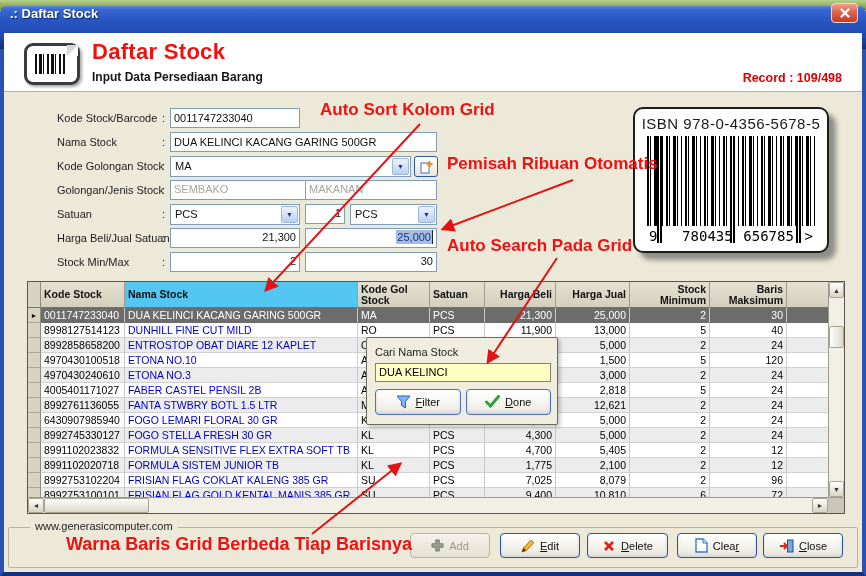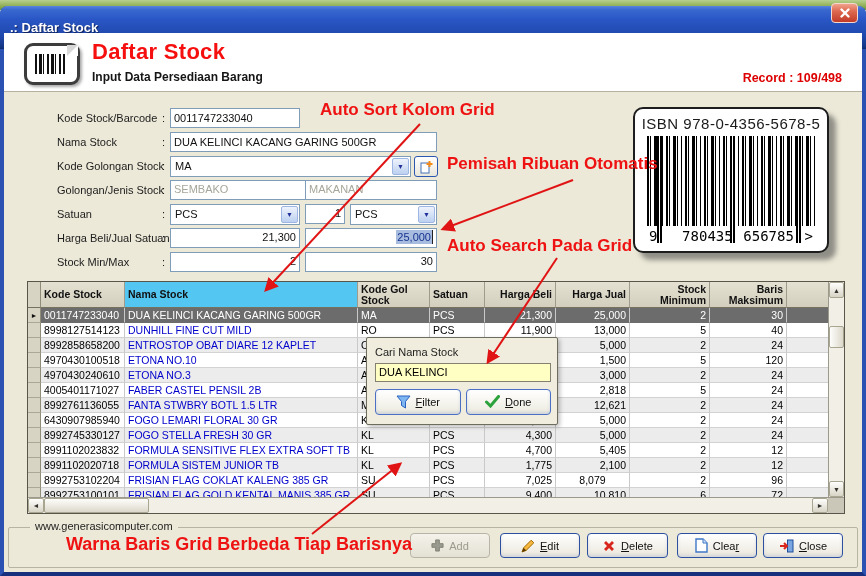--- a/index.html
+++ b/index.html
@@ -6,21 +6,21 @@
   *{box-sizing:border-box;}
   #screen{position:relative;width:866px;height:576px;overflow:hidden;
     font-family:"Liberation Sans",sans-serif;
     background:linear-gradient(180deg,#b9d08f 0,#8fae55 6px,#6f9340 10px,#ece9d8 10px);}
   
   .window{position:absolute;left:0;right:0;top:6px;bottom:0;background:#ece9d8;
     border-left:4px solid #2b51b2;border-right:4px solid #2b51b2;border-bottom:4px solid #16307e;
     border-radius:8px 8px 0 0;}
   .titlebar{position:absolute;left:0;right:0;top:6px;height:43px;border-radius:8px 8px 0 0;
     background:linear-gradient(180deg,#5a85e0 0%,#3a69d0 8%,#2a57c6 30%,#1f48ac 70%,#143787 94%,#102c6e 100%);
-    display:flex;align-items:center;padding:0 10px;}
+    display:flex;align-items:flex-start;padding:0 10px;}
   .titletext{color:#fff;font-size:13px;font-weight:bold;text-shadow:1px 1px 1px rgba(0,0,20,.6);}
   .xbtn{position:absolute;right:8px;top:3px;width:27px;height:20px;border:1px solid #f3d9cf;border-radius:4px;
     background:linear-gradient(180deg,#f0a28c 0%,#dd6a50 40%,#c23b28 100%);
     display:flex;align-items:center;justify-content:center;cursor:pointer;}
   
   .headerpanel{position:absolute;left:4px;top:33px;width:858px;height:59px;background:#fff;
     border-bottom:1px solid #b5b19e;text-align:center;}
   .bcicon{position:absolute;left:20px;top:10px;width:56px;height:42px;background:#fff;
     border:3px solid #3c3c3c;border-radius:9px;box-shadow:2px 2px 3px #aaa;}
   .bcicon .bars{position:absolute;left:8px;right:12px;top:8px;bottom:8px;
@@ -351,21 +351,21 @@
               <div class="gc c7 " style="text-align: right;">12</div>
               <div class="gc fill"></div>
             </div>
             <div class="grow">
               <div class="mk"></div>
               <div class="gc c0">8992753102204</div>
               <div class="gc c1">FRISIAN FLAG COKLAT KALENG 385 GR</div>
               <div class="gc c2">SU</div>
               <div class="gc c3">PCS</div>
               <div class="gc c4 " style="text-align: right;">7,025</div>
-              <div class="gc c5 " style="text-align: center;">8,079</div>
+              <div class="gc c5 " style="text-align: right;">8,079</div>
               <div class="gc c6 " style="text-align: right;">2</div>
               <div class="gc c7 " style="text-align: right;">96</div>
               <div class="gc fill"></div>
             </div>
             <div class="grow alt">
               <div class="mk"></div>
               <div class="gc c0">8992753100101</div>
               <div class="gc c1">FRISIAN FLAG GOLD KENTAL MANIS 385 GR</div>
               <div class="gc c2">SU</div>
               <div class="gc c3">PCS</div>

